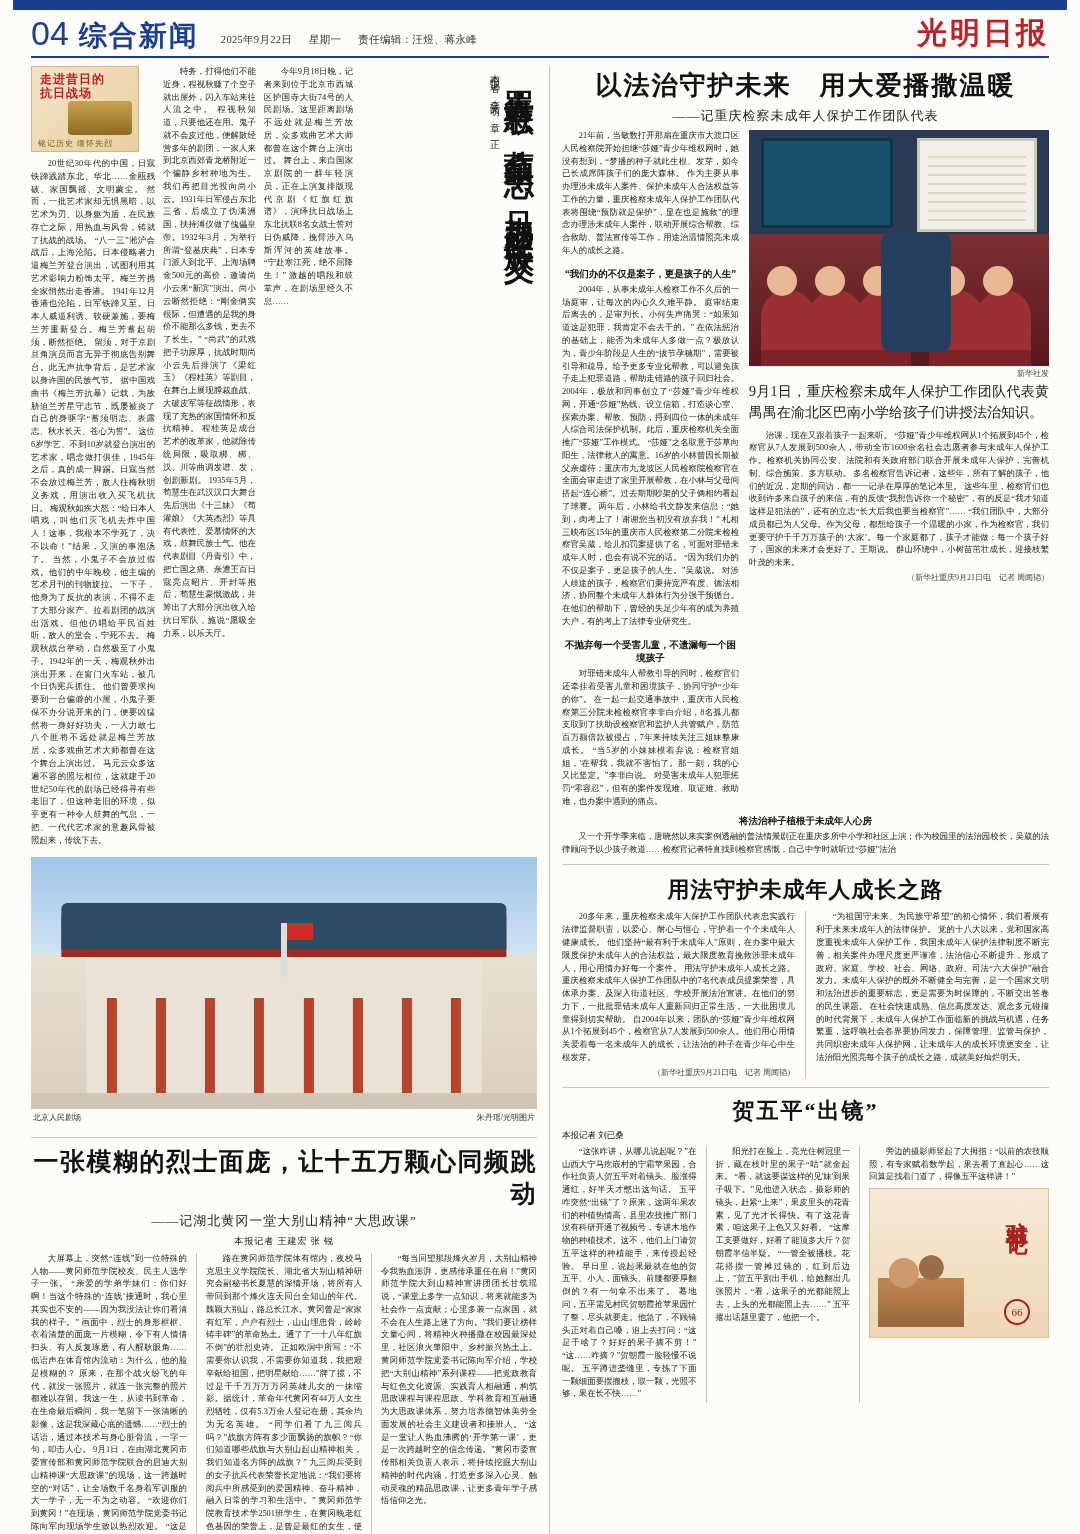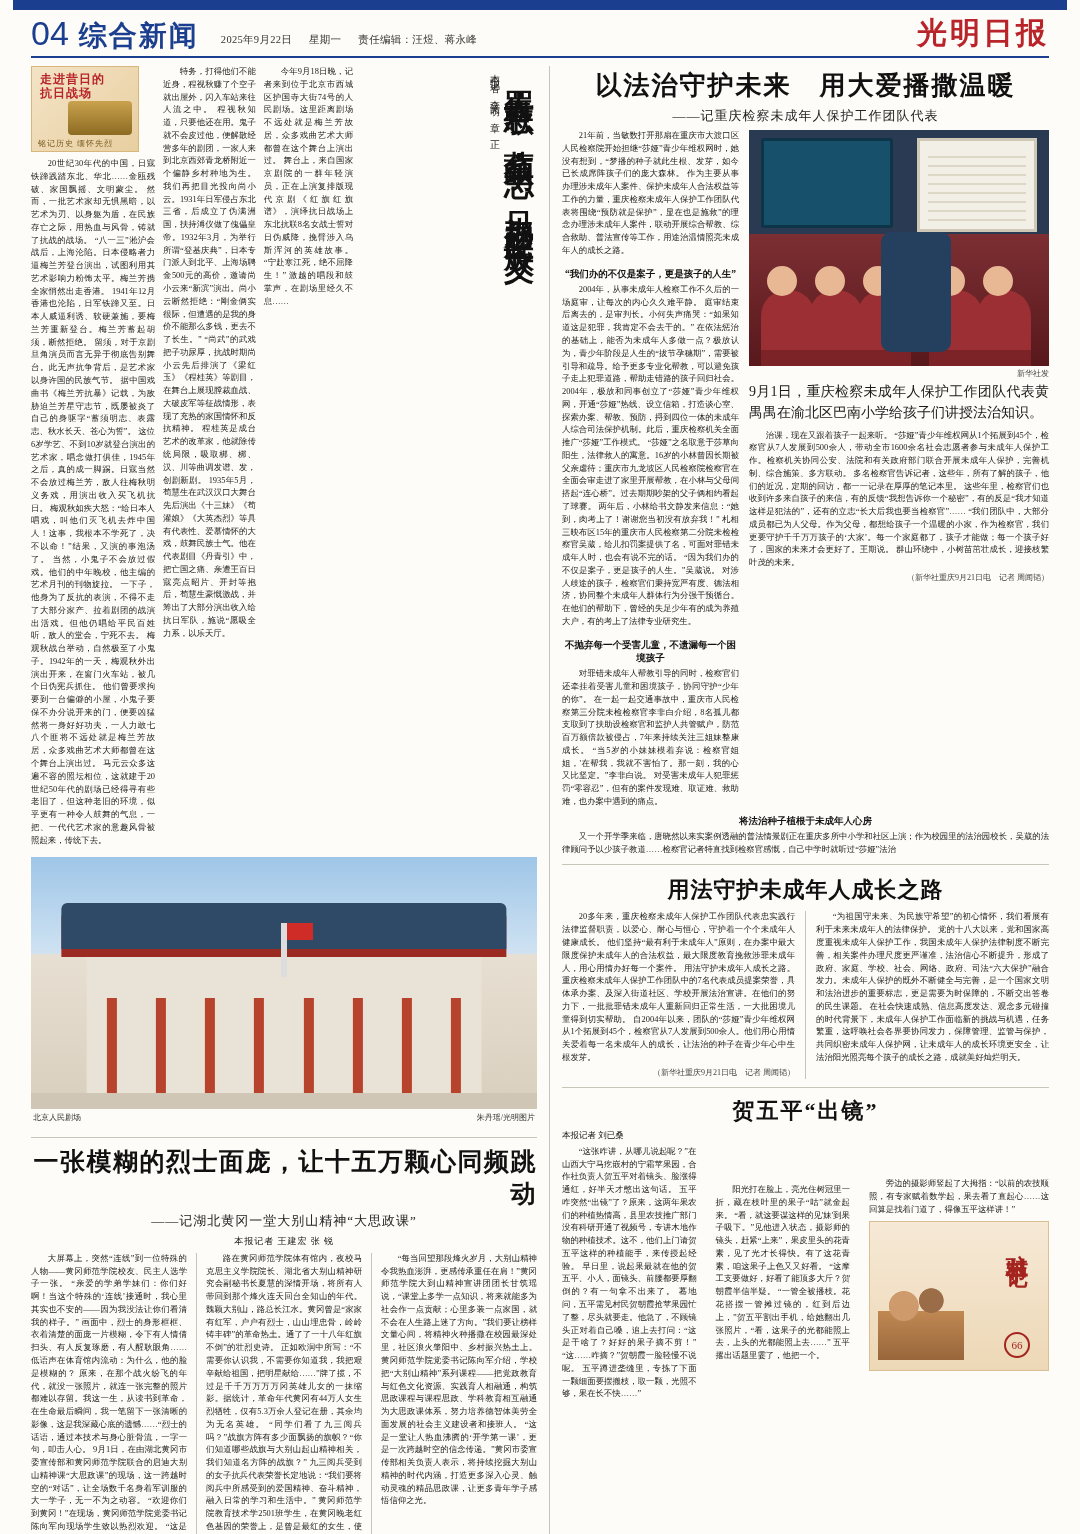--- a/index.html
+++ b/index.html
@@ -506,21 +506,21 @@
 党的十八大以来，党和国家高度重视未成年人保护工作，我国未成年人保护法律制度不断完善，相关案件办理尺度更严谨准，法治信心不断提升，形成了政府、家庭、学校、社会、网络、政府、司法“六大保护”融合发力。未成年人保护的既外不断健全与完善，是一个国家文明和法治进步的重要标志，更是需要为时保障的，不断交出答卷的民生课题。
 在社会快速成熟、信息高度发达、观念多元碰撞的时代背景下，未成年人保护工作面临新的挑战与机遇，任务繁重，这呼唤社会各界要协同发力，保障管理、监管与保护，共同织密未成年人保护网，让未成年人的成长环境更安全，让法治阳光照亮每个孩子的成长之路，成就美好灿烂明天。</p>
         </div>
       </div>
 
       <div class="divider"></div>
 
       <div class="hl-bottom-right">贺五平“出镜”</div>
       <div class="small-credit">本报记者 刘已桑</div>
 
-      <div style="display:flex; gap:9px;align-items:center;">
+      <div style="display:flex; gap:9px;">
         <div class="body-text" style="flex:1;">
           <p>“这张咋讲，从哪儿说起呢？”在山西大宁马疙嵌村的宁霜苹果园，合作社负责人贺五平对着镜头、脸涨得通红，好半天才憋出这句话。
 五平咋突然“出镜”了？原来，这两年果农们的种植热情高，县里农技推广部门没有科研开通了视频号，专讲木地作物的种植技术。这不，他们上门请贺五平这样的种植能手，来传授起经验。
 早日里，说起果最就在他的贺五平、小人，面镜头、前腰都要厚翻倒的？有一句拿不出来了。
 蓦地问，五平需见村民贺朝霞抢苹果园忙了整，尽头就要走。他急了，不顾镜头正对着自己嗓，追上去打问：“这是干啥了？好好的果子摘不剪！”
 “这……咋摘？”贺朝霞一脸轻慢不说呢。
 五平蹲进垄缝里，专拣了下面一颗细面要摆搬枝，取一颗，光照不够，果在长不快……”</p>
         </div>
         <div class="rule-v"></div>
         <div class="body-text" style="flex:1;">

